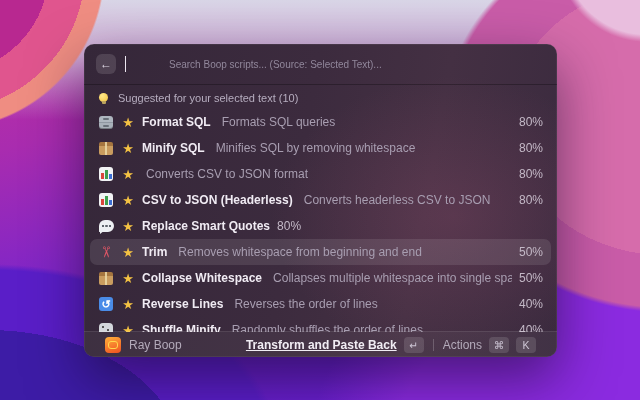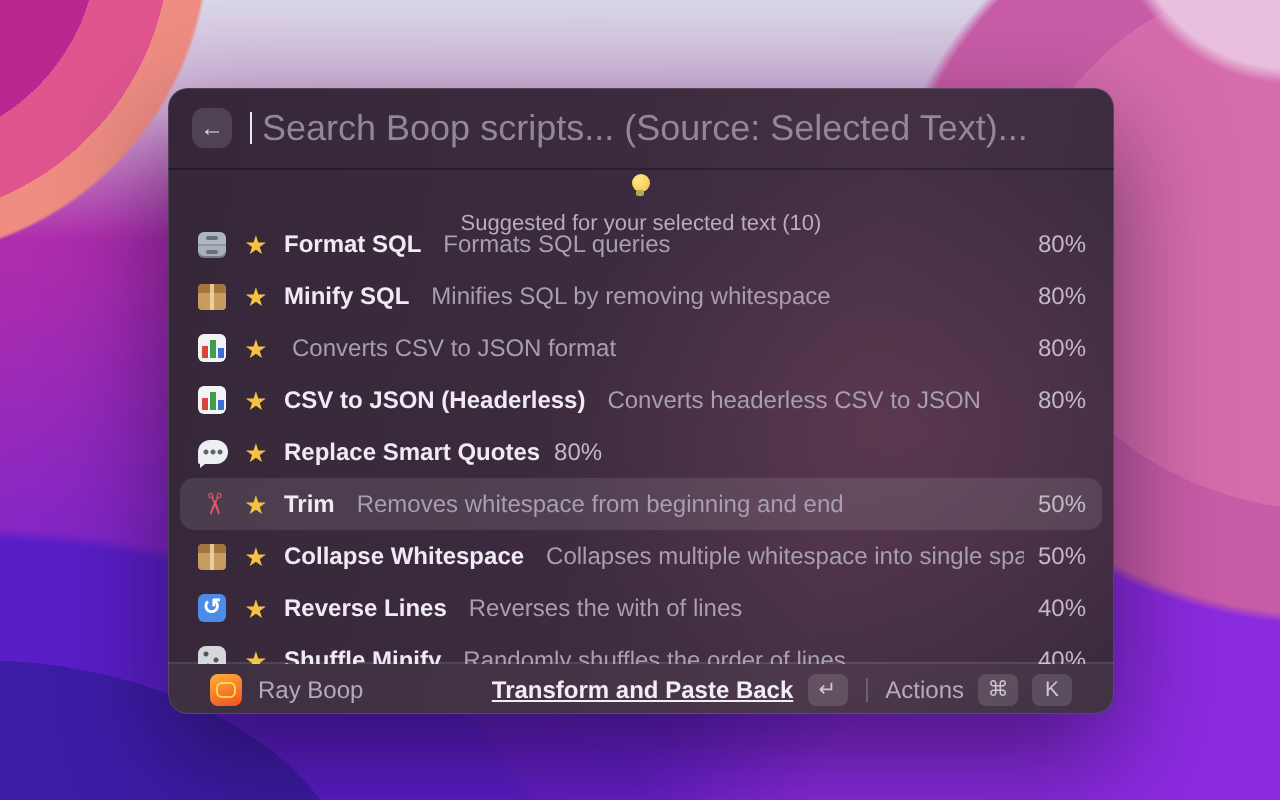--- a/index.html
+++ b/index.html
@@ -30,26 +30,26 @@
       linear-gradient(100deg, #352739 0%, #3c2b3e 45%, #443043 70%, #3a2a3e 100%);
     box-shadow:0 22px 55px rgba(20,5,40,0.55), 0 0 0 0.5px rgba(255,255,255,0.12) inset;
   }
   
   .searchbar{height:40px;display:flex;align-items:center;padding:0 12px;gap:9px;
     border-bottom:1px solid rgba(0,0,0,0.28);}
   .back-btn{width:20px;height:20px;border-radius:6px;background:rgba(255,255,255,0.13);
     color:#ded7e4;font-size:12px;line-height:20px;text-align:center;flex:none;cursor:default;}
   .caret{width:1px;height:16px;background:#ece6f0;flex:none;margin-right:-6px;}
   .search-input{flex:1;background:transparent;border:none;outline:none;
-    color:#ece6f0;font-size:18px;font-family:"Liberation Sans",sans-serif;}
+    color:#ece6f0;font-size:10px;font-family:"Liberation Sans",sans-serif;margin-left:38px;}
   .search-input::placeholder{color:#91879b;opacity:1;}
   
   .list-area{position:absolute;top:41px;bottom:25px;left:0;right:0;overflow:hidden;}
   .section-header{display:flex;align-items:center;gap:8px;height:22px;padding:2px 14px 0;
-    color:#b6adbf;font-size:11px;font-weight:500;flex-direction:column;}
+    color:#b6adbf;font-size:11px;font-weight:500;}
   .row{display:flex;align-items:center;height:26px;margin:0 6px;padding:0 8px;
     border-radius:7px;gap:7px;}
   .row.selected{background:rgba(255,255,255,0.10);}
   .cell-icon{width:16px;height:16px;flex:none;display:flex;align-items:center;justify-content:center;position:relative;}
   .star-ic{flex:none;width:14px;color:#f4c243;font-size:13px;line-height:1;text-align:center;}
   .star-ic::before{content:"★";}
   .name{color:#f0ebf3;font-size:12px;font-weight:700;white-space:nowrap;}
   .desc{color:#a89eb1;font-size:12px;margin-left:4px;white-space:nowrap;overflow:hidden;flex:1;}
   .score{color:#c3b8c6;font-size:12px;flex:none;}
   
@@ -173,21 +173,21 @@
     <span class="name">Collapse Whitespace</span>
     <span class="desc">Collapses multiple whitespace into single spaces</span>
     <span class="score">50%</span>
   </div>
         <div class="row">
     <span class="cell-icon">
             <span class="ic ic-counterclockwise-arrows"></span>
           </span>
     <span class="star-ic"></span>
     <span class="name">Reverse Lines</span>
-    <span class="desc">Reverses the with of lines</span>
+    <span class="desc">Reverses the order of lines</span>
     <span class="score">40%</span>
   </div>
         <div class="row">
     <span class="cell-icon">
             <span class="ic ic-game-die"></span>
           </span>
     <span class="star-ic"></span>
     <span class="name">Shuffle Minify</span>
     <span class="desc">Randomly shuffles the order of lines</span>
     <span class="score">40%</span>

